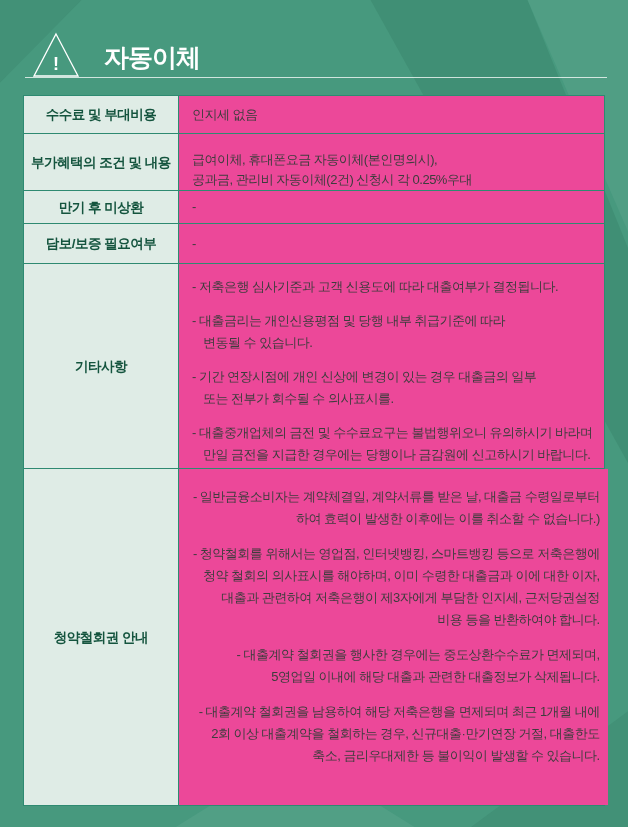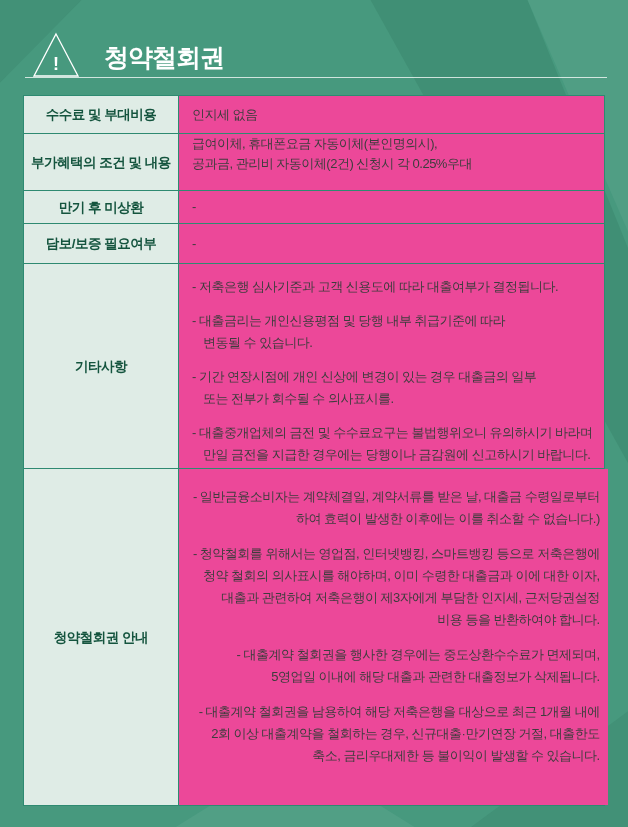--- a/index.html
+++ b/index.html
@@ -21,21 +21,21 @@
   .tbl{position:absolute;left:23px;top:95px;width:582px;box-sizing:border-box;border:1px solid #2e8a71;background:#ffffff;letter-spacing:-.5px;}
   .row{display:flex;box-sizing:border-box;border-bottom:1px solid #2e8a71;}
   .row:last-child{border-bottom:none;}
   .r1{height:38px}.r2{height:57px}.r3{height:33px}.r4{height:40px}.r5{height:205px}.r6{height:336px}
   .lbl{width:155px;box-sizing:border-box;flex:0 0 155px;background:#dfece6;border-right:1px solid #2e8a71;
        display:flex;align-items:center;justify-content:center;text-align:center;
        color:#14543e;font-weight:bold;font-size:13.5px;line-height:17px;padding:3px 6px;}
   .cnt{flex:1;background:#ec4899;color:#3d3d3d;font-size:13px;display:flex;flex-direction:column;
        justify-content:center;padding-left:13px;padding-right:8px;}
   .cnt .ln{line-height:20px;white-space:nowrap;}
-  .cnt.multi{justify-content:flex-start;}
+  .cnt.multi{justify-content:flex-end;}
   .cnt.bullets{justify-content:flex-start;padding-top:12px;}
   .r6 .cnt.bullets{padding-top:17px;}
   .bullet{margin-bottom:12px;}
   .r6 .bullet{margin-bottom:13px;text-align:right;}
   .bullet .bl{line-height:22px;white-space:nowrap;}
   .bullet .bl.cont{padding-left:11px;}
 </style>
 </head>
 <body>
 
@@ -46,21 +46,21 @@
     <div class="p p2"></div>
     <div class="p p3"></div>
     <div class="p p4"></div>
     <div class="p p5"></div>
   </div>
 
   <svg class="hdr-icon" viewBox="0 0 46 46">
     <polygon points="23,2 45,44 1,44" fill="none" stroke="#ffffff" stroke-width="1.3"></polygon>
     <text x="23" y="38" text-anchor="middle" fill="#ffffff" font-size="18" font-weight="bold">!</text>
   </svg>
-  <div class="hdr-title">청약철회권</div>
+  <div class="hdr-title">자동이체</div>
   <div class="hdr-line"></div>
 
   <div class="tbl">
 
     <div class="row r1">
       <div class="lbl">수수료 및 부대비용</div>
       <div class="cnt">
           <div class="ln">인지세 없음</div>
         </div>
     </div>
@@ -119,21 +119,21 @@
           <div class="bl">- 청약철회를 위해서는 영업점, 인터넷뱅킹, 스마트뱅킹 등으로 저축은행에</div>
           <div class="bl cont">청약 철회의 의사표시를 해야하며, 이미 수령한 대출금과 이에 대한 이자,</div>
           <div class="bl cont">대출과 관련하여 저축은행이 제3자에게 부담한 인지세, 근저당권설정</div>
           <div class="bl cont">비용 등을 반환하여야 합니다.</div>
         </div>
         <div class="bullet">
           <div class="bl">- 대출계약 철회권을 행사한 경우에는 중도상환수수료가 면제되며,</div>
           <div class="bl cont">5영업일 이내에 해당 대출과 관련한 대출정보가 삭제됩니다.</div>
         </div>
         <div class="bullet">
-          <div class="bl">- 대출계약 철회권을 남용하여 해당 저축은행을 대상으로 최근 1개월 내에</div>
+          <div class="bl">- 대출계약 철회권을 남용하여 해당 저축은행을 면제되며 최근 1개월 내에</div>
           <div class="bl cont">2회 이상 대출계약을 철회하는 경우, 신규대출·만기연장 거절, 대출한도</div>
           <div class="bl cont">축소, 금리우대제한 등 불이익이 발생할 수 있습니다.</div>
         </div>
       </div>
     </div>
 
   </div>
 </div>
 
 </body></html>

